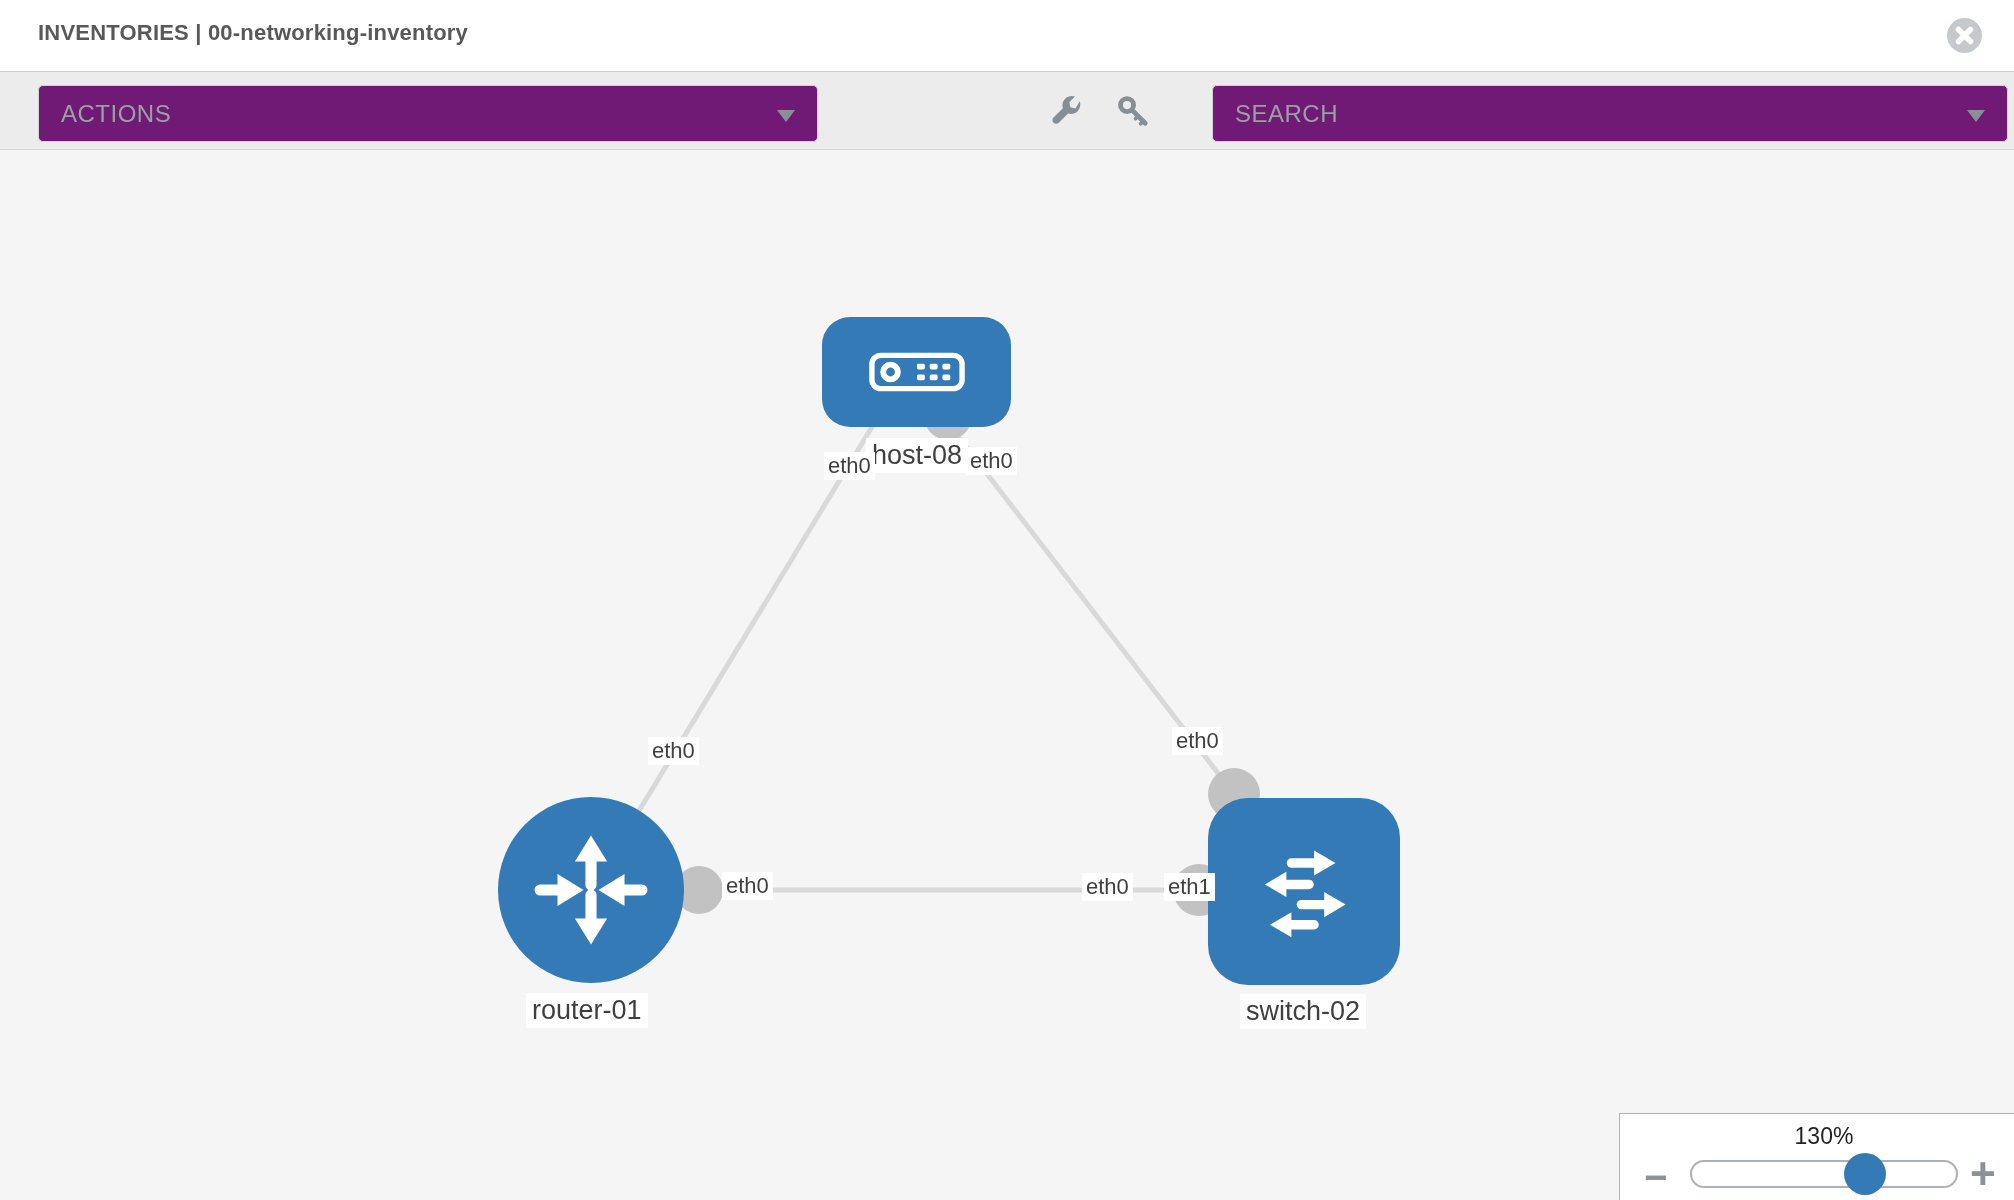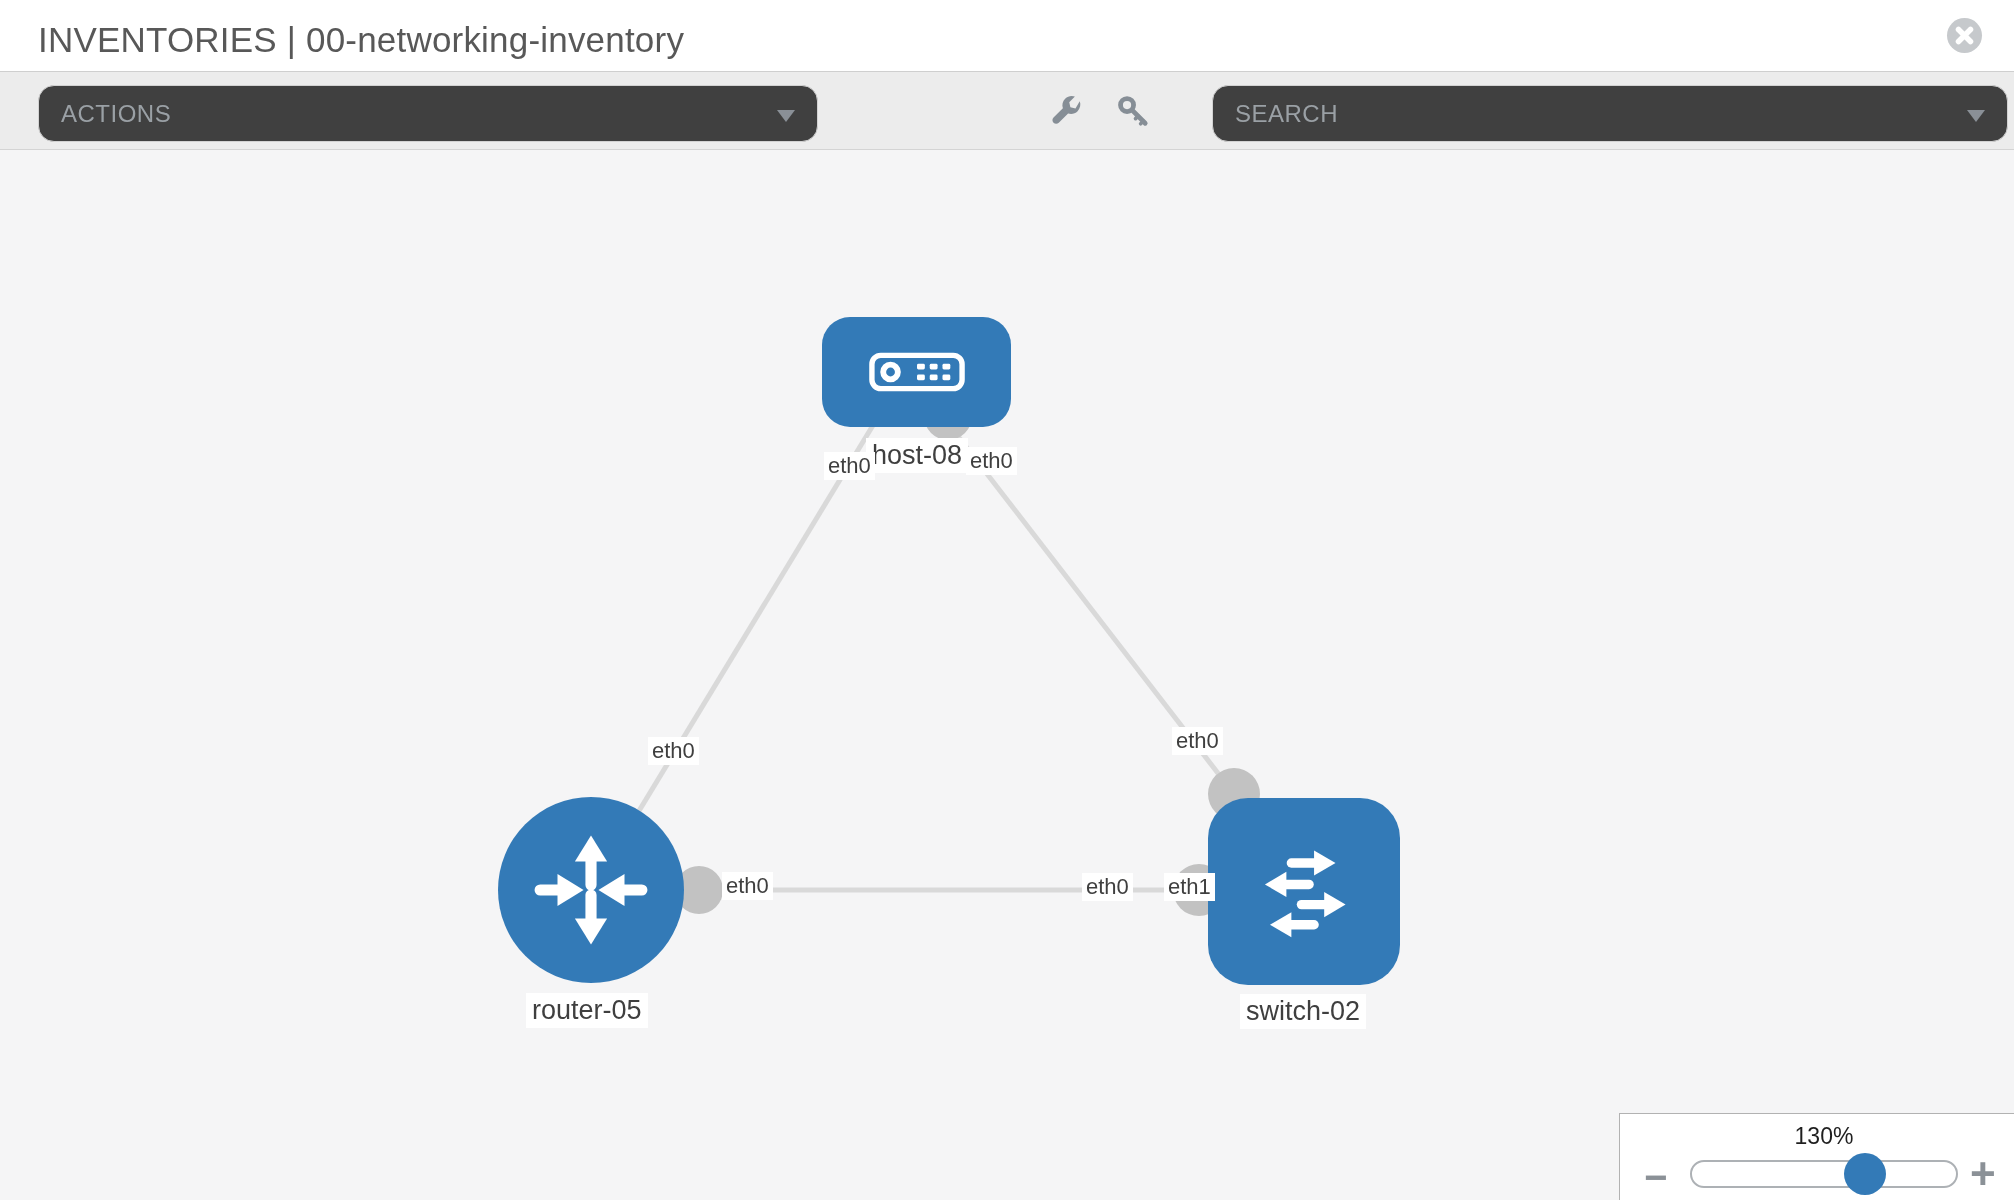--- a/index.html
+++ b/index.html
@@ -6,26 +6,26 @@
     --node_blue:#337ab7; --link_gray:#d9d9d9; --connector_gray:#c2c2c2;
     --canvas_bg:#f5f5f6; --toolbar_bg:#ececec; --label_text:#3f3f3f;
     --muted_text:#9aa0a5; --icon_gray:#868e96; --title_text:#585858; --thumb_blue:#337ab7;
   }
   *{box-sizing:border-box;margin:0;padding:0;}
   html,body{width:2014px;height:1200px;overflow:hidden;}
   body{font-family:"Liberation Sans",sans-serif;background:#fff;position:relative;}
 
   
   .header{position:absolute;left:0;top:0;width:2014px;height:72px;background:#fff;border-bottom:1px solid #cfcfcf;}
-  .page-title{position:absolute;left:38px;top:20px;font-size:35px;font-weight:normal;color:var(--title_text);letter-spacing:.2px;}
+  .page-title{position:absolute;left:38px;top:20px;font-size:22px;font-weight:bold;color:var(--title_text);letter-spacing:.2px;}
   .close-btn{position:absolute;right:32px;top:18px;width:35px;height:35px;border-radius:50%;background:#c6c9cc;cursor:pointer;display:flex;align-items:center;justify-content:center;}
 
   
   .toolbar{position:absolute;left:0;top:72px;width:2014px;height:78px;background:var(--toolbar_bg);border-bottom:1px solid #d4d4d4;}
-  .select-box{position:absolute;top:13px;height:57px;background:#404040;border:1px solid #d2d2d2;border-radius:16px;display:flex;align-items:center;padding:0 22px;cursor:pointer;}
+  .select-box{position:absolute;top:13px;height:57px;background:#701a75;border:1px solid #d2d2d2;border-radius:5px;display:flex;align-items:center;padding:0 22px;cursor:pointer;}
   .select-box .label{font-size:24px;color:var(--muted_text);letter-spacing:.5px;}
   .caret{position:absolute;right:22px;top:24px;width:0;height:0;border-left:9px solid transparent;border-right:9px solid transparent;border-top:12px solid #8a9097;}
   .actions-box{left:38px;width:780px;}
   .search-box{left:1184px;width:796px;margin-left:28px;}
   .tool-icon{position:absolute;top:22px;width:34px;height:34px;cursor:pointer;}
   .wrench{left:1048px;}
   .key{left:1116px;}
 
   
   .canvas{position:absolute;left:0;top:150px;width:2014px;height:1050px;background:var(--canvas_bg);}
@@ -153,21 +153,21 @@
   <div class="g-label if-label" style="left:824px;top:302px;">eth0</div>
   <div class="g-label if-label" style="left:966px;top:297px;">eth0</div>
 
   <div class="g-label if-label" style="left:648px;top:587px;">eth0</div>
   <div class="g-label if-label" style="left:1172px;top:577px;">eth0</div>
 
   <div class="g-label if-label" style="left:722px;top:722px;">eth0</div>
   <div class="g-label if-label" style="left:1082px;top:723px;">eth0</div>
   <div class="g-label if-label" style="left:1164px;top:723px;">eth1</div>
 
-  <div class="g-label name-label" style="left:526px;top:843px;">router-05</div>
+  <div class="g-label name-label" style="left:526px;top:843px;">router-01</div>
   <div class="g-label name-label" style="left:1240px;top:844px;">switch-02</div>
 
   <div class="zoom-panel">
     <div class="zoom-percent">130%</div>
     <div class="zoom-minus">−</div>
     <div class="zoom-track"></div>
     <div class="zoom-thumb"></div>
     <div class="zoom-plus">+</div>
   </div>
 </div>

